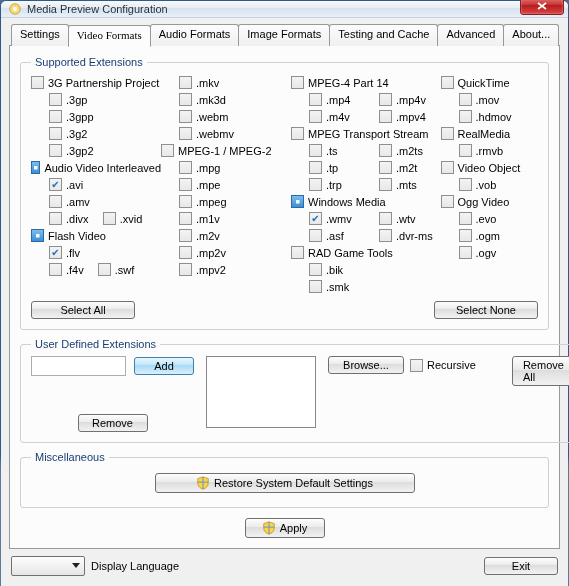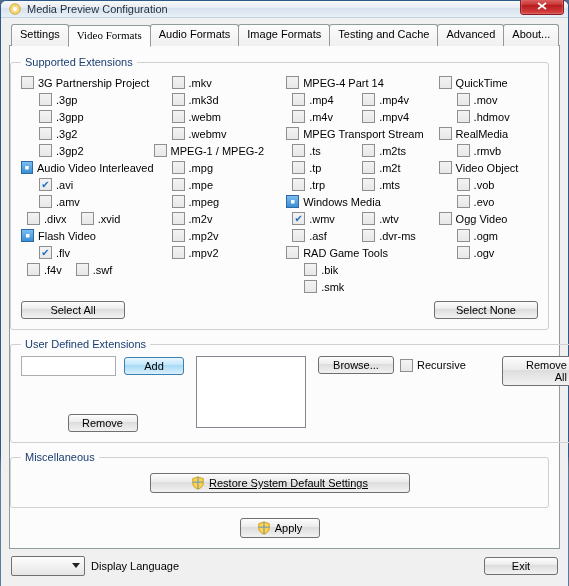--- a/index.html
+++ b/index.html
@@ -6,44 +6,44 @@
   body { margin: 0; background: #5a7a9a; width: 569px; height: 586px; overflow: hidden; }
   .window { width: 569px; height: 463px; background: #fff; border: 1px solid #2e5a8a; border-radius: 6px; box-shadow: 0 0 8px rgba(0,0,0,0.4); display: flex; flex-direction: column; }
   .titlebar { height: 28px; background: linear-gradient(#f8f8f8,#e6ecf3 45%,#d8e2ee 46%,#e8eff7); border-radius: 6px 6px 0 0; display: flex; align-items: center; padding: 0 4px 0 6px; border-bottom: 1px solid #c5d2e0; }
   .titlebar .icon { width: 16px; height: 16px; margin-right: 4px; display:flex;align-items:center;justify-content:center; }
   .titlebar .title { flex: 1; color: #1f2d3d; }
   .close-btn { width: 44px; height: 18px; background: linear-gradient(#e57373,#c53030 45%,#b71c1c 46%,#d94545); border:1px solid #8a1f1f; border-radius: 0 0 3px 3px; color:#fff; display:flex;align-items:center;justify-content:center; margin-top:-6px; box-shadow:0 0 2px rgba(255,255,255,.6) inset;}
   .content { flex:1; padding: 6px 8px 8px 8px; background:#f0f0f0; display:flex; flex-direction:column; }
   .tabs { display:flex; margin-bottom:-1px; z-index:2; position:relative; padding-left:2px;}
   .tab { background: linear-gradient(#fcfcfc,#f0f0f0); border:1px solid #919b9c; border-bottom:none; padding:3px 8px 4px; margin-right:-1px; border-radius:3px 3px 0 0; cursor:default; }
   .tab.active { background:#fcfcfc; padding-bottom:5px; position:relative; top:1px; border-bottom:1px solid #fcfcfc;font-family:Liberation Serif, serif;}
-  .pane { flex:1; background:#fcfcfc; border:1px solid #919b9c; padding:10px 10px 10px 0; display:flex; flex-direction:column; gap:8px;}
+  .pane { flex:1; background:#fcfcfc; border:1px solid #919b9c; padding:10px 10px 10px 10px; display:flex; flex-direction:column; gap:8px;}
   fieldset { border:1px solid #d0d0d0; border-radius:3px; padding:6px 10px 10px; margin:0;}
   legend { color:#1a3e72; padding:0 4px; }
   .ext-grid { display:flex; gap:0; }
   .col { flex:1; min-width:0; }
   .chk { display:flex; align-items:center; gap:4px; height:17px; white-space:nowrap;}
   .chk.sub { margin-left:18px; }
-  .chk.subrow { margin-left:6px; display:flex; gap:14px;}
+  .chk.subrow { margin-left:18px; display:flex; gap:14px;}
   .cbox { width:13px; height:13px; border:1px solid #8e8f8f; background:linear-gradient(#f3f3f3,#e8e8e8); display:inline-flex; align-items:center; justify-content:center; font-size:10px; color:#21a1f1;}
   .cbox.blue { background:linear-gradient(#7abdf0,#3a8fd6); border-color:#2d6aa3;}
   .cbox.blue::after{content:"■"; color:#fff; font-size:7px;}
   .cbox.check::after{content:"✔"; color:#1e6fbf; font-size:10px; line-height:1;}
-  .btn { background:linear-gradient(#fdfdfd,#ebebeb 45%,#dddddd 46%,#f2f2f2); border:1px solid #707070; border-radius:3px; padding:2px 10px; cursor:default; min-width:60px; text-align:right; display:inline-flex; align-items:center; justify-content:center; gap:4px;}
+  .btn { background:linear-gradient(#fdfdfd,#ebebeb 45%,#dddddd 46%,#f2f2f2); border:1px solid #707070; border-radius:3px; padding:2px 10px; cursor:default; min-width:60px; text-align:left; display:inline-flex; align-items:center; justify-content:center; gap:4px;}
   .btn.primary { background:linear-gradient(#eaf6fd,#bee6fd 45%,#a7d9f5 46%,#d9f0fc); border-color:#3c7fb1;}
   .btn-row { display:flex; justify-content:space-between; margin-top:6px;}
   .ude { display:flex; gap:12px; align-items:flex-start;}
   .ude-left { display:flex; flex-direction:column; gap:6px; align-items:center;}
   .tinput { width:95px; height:20px; border:1px solid #abadb3; background:#fff; padding:2px 4px;}
   .listbox { width:110px; height:72px; border:1px solid #828790; background:#fff;}
   .ude-right { display:flex; flex-direction:row; gap:36px; align-items:flex-start; height:72px;}
   .shield { width:14px;height:14px;}
   .bottom-bar { height:34px; display:flex; align-items:center; justify-content:space-between; padding:0 2px;}
   .lang-combo { width:74px; height:20px; border:1px solid #707070; background:linear-gradient(#fdfdfd,#e6e6e6); border-radius:2px; display:flex; align-items:center; justify-content:flex-end; padding:0 4px;}
-  .misc-body{display:flex;flex-direction:column;align-items:center;gap:0;padding:4px 0;text-decoration:underline;}
+  .misc-body{display:flex;flex-direction:column;align-items:center;gap:0;padding:4px 0;}
 </style>
 </head>
 <body>
 
 <div class="window">
   <div class="titlebar">
     <span class="icon">
       <svg viewBox="0 0 16 16" width="14" height="14">
           <circle cx="8" cy="8" r="6" fill="#f7d77a" stroke="#c8a52a"></circle>
           <circle cx="8" cy="8" r="2.5" fill="#fff"></circle>
@@ -163,20 +163,24 @@
             <div class="chk sub">
                 <span class="cbox"></span>
                 <span>.mpe</span>
               </div>
             <div class="chk sub">
                 <span class="cbox"></span>
                 <span>.mpeg</span>
               </div>
             <div class="chk sub">
                 <span class="cbox"></span>
+                <span>.m1v</span>
+              </div>
+            <div class="chk sub">
+                <span class="cbox"></span>
                 <span>.m2v</span>
               </div>
             <div class="chk sub">
                 <span class="cbox"></span>
                 <span>.mp2v</span>
               </div>
             <div class="chk sub">
                 <span class="cbox"></span>
                 <span>.mpv2</span>
               </div>
@@ -301,27 +305,27 @@
                 <span>.rmvb</span>
               </div>
             <div class="chk">
                 <span class="cbox"></span>
                 <span>Video Object</span>
               </div>
             <div class="chk sub">
                 <span class="cbox"></span>
                 <span>.vob</span>
               </div>
+            <div class="chk">
+                <span class="cbox"></span>
+                <span>Ogg Video</span>
+              </div>
             <div class="chk sub">
                 <span class="cbox"></span>
                 <span>.evo</span>
-              </div>
-            <div class="chk">
-                <span class="cbox"></span>
-                <span>Ogg Video</span>
               </div>
             <div class="chk sub">
                 <span class="cbox"></span>
                 <span>.ogm</span>
               </div>
             <div class="chk sub">
                 <span class="cbox"></span>
                 <span>.ogv</span>
               </div>
           </div>

